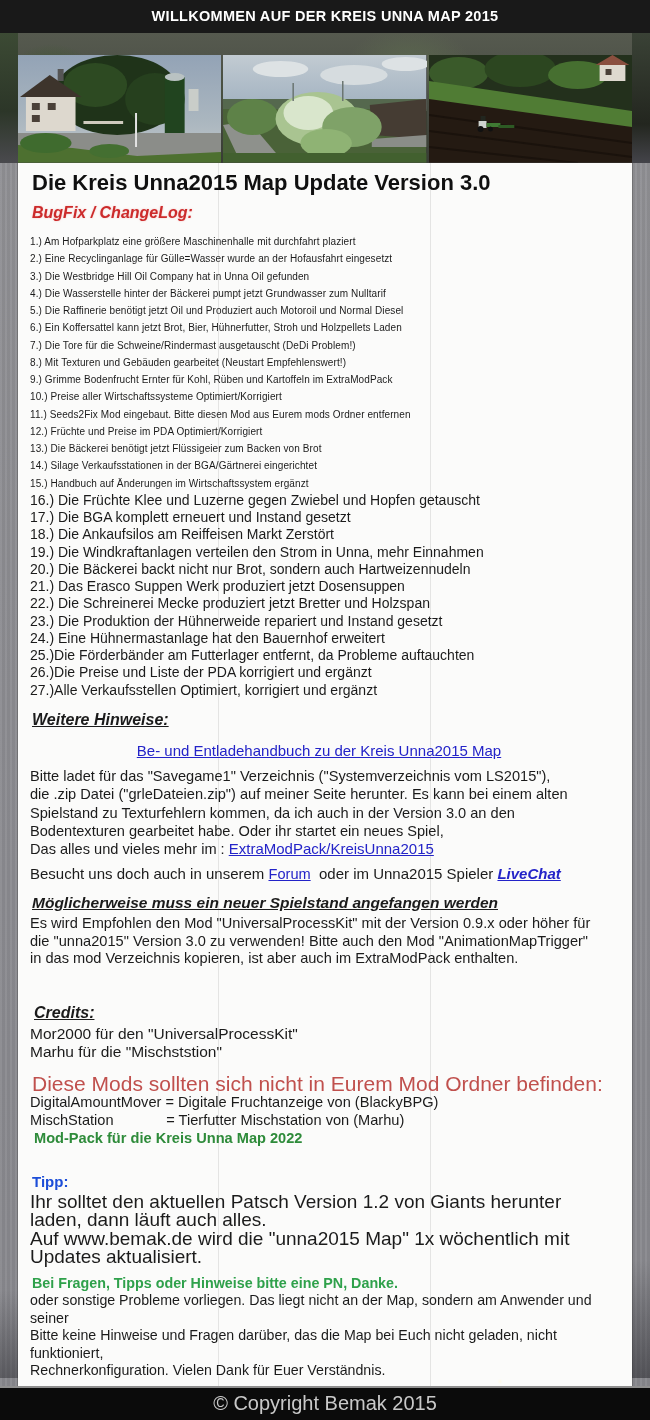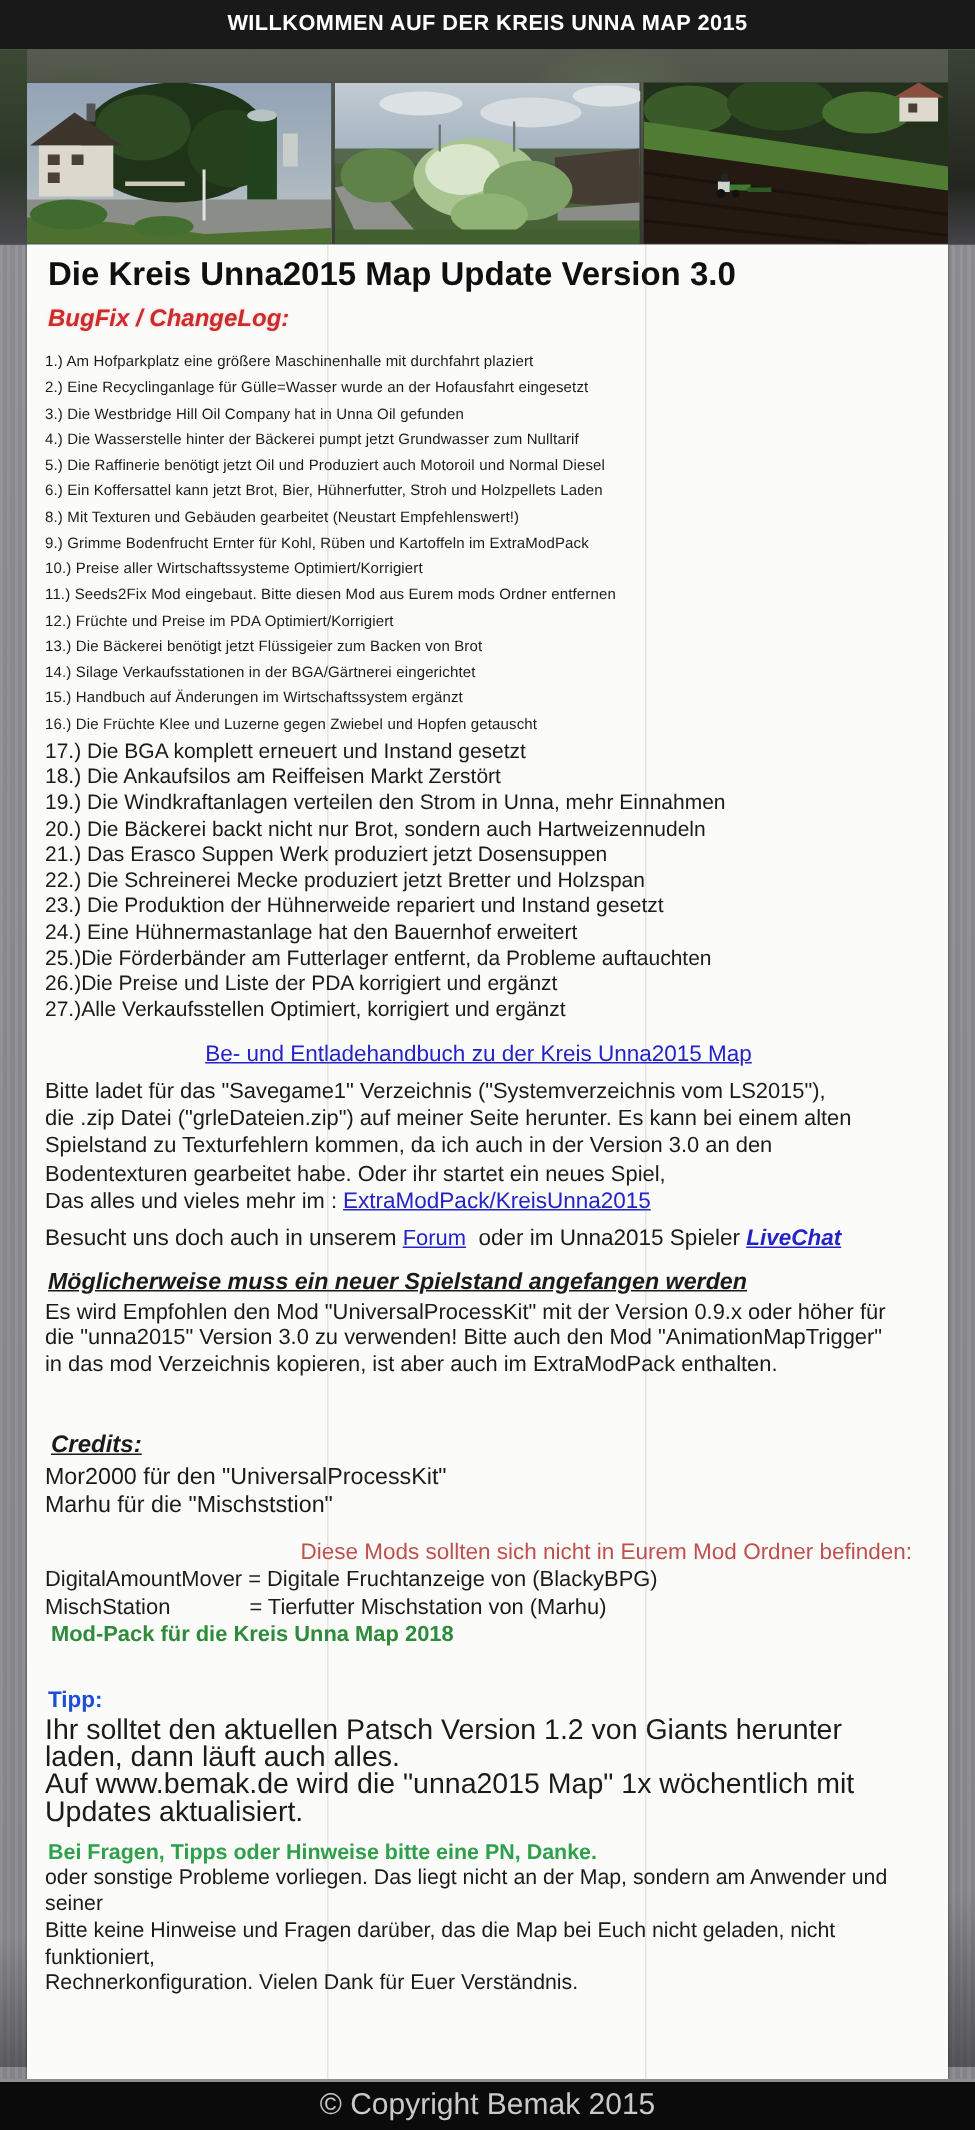--- a/index.html
+++ b/index.html
@@ -58,21 +58,21 @@
   .para div{line-height:18.4px;}
   .savegame-block{margin-top:7px;}
   .more-line{line-height:18.4px;font-size:14.6px;}
   .besucht{margin-top:6px;font-size:15px;line-height:18.4px;}
   .mog-h{margin:10px 0 0 2px;font-size:15.5px;}
   .newsave{margin-top:2px;}
   .newsave div{line-height:17.5px;}
   .credits-h{margin:34px 0 0 4px;line-height:21px;}
   .credits{margin-top:2px;font-size:15.5px;}
   .credits div{line-height:18.5px;}
-  .warn-h{margin:13px 0 0 2px;color:#c0504d;font-size:15px;line-height:18px;text-align:right;}
+  .warn-h{margin:13px 0 0 2px;color:#c0504d;font-size:21px;line-height:18px;}
   .warnlist{font-size:14.6px;}
   .warnlist div{line-height:18.3px;white-space:pre;}
   .modpack-h{margin:0 0 0 4px;color:#2e8b3a;font-weight:bold;font-size:14.6px;line-height:18px;}
   .modpack{margin-top:1px;font-size:14.2px;}
   .modpack div{line-height:17px;}
   .tip-h{margin:25px 0 0 2px;color:#1d4ed8;font-weight:bold;font-size:15px;line-height:19px;}
   .tip{margin-top:2px;font-size:19px;}
   .tip div{line-height:18.2px;}
   .pn-h{margin:8px 0 0 2px;color:#2fa14b;font-weight:bold;font-size:14.3px;line-height:18px;}
   .pn{font-size:14.2px;}
@@ -190,20 +190,21 @@
   <div class="title">Die Kreis Unna2015 Map Update Version 3.0</div>
   <div class="bugfix">BugFix / ChangeLog:</div>
 
   <div class="changelog">
       <div>1.) Am Hofparkplatz eine größere Maschinenhalle mit durchfahrt plaziert</div>
       <div>2.) Eine Recyclinganlage für Gülle=Wasser wurde an der Hofausfahrt eingesetzt</div>
       <div>3.) Die Westbridge Hill Oil Company hat in Unna Oil gefunden</div>
       <div>4.) Die Wasserstelle hinter der Bäckerei pumpt jetzt Grundwasser zum Nulltarif</div>
       <div>5.) Die Raffinerie benötigt jetzt Oil und Produziert auch Motoroil und Normal Diesel</div>
       <div>6.) Ein Koffersattel kann jetzt Brot, Bier, Hühnerfutter, Stroh und Holzpellets Laden</div>
+      <div>7.) Die Tore für die Schweine/Rindermast ausgetauscht (DeDi Problem!)</div>
       <div>8.) Mit Texturen und Gebäuden gearbeitet (Neustart Empfehlenswert!)</div>
       <div>9.) Grimme Bodenfrucht Ernter für Kohl, Rüben und Kartoffeln im ExtraModPack</div>
       <div>10.) Preise aller Wirtschaftssysteme Optimiert/Korrigiert</div>
       <div>11.) Seeds2Fix Mod eingebaut. Bitte diesen Mod aus Eurem mods Ordner entfernen</div>
       <div>12.) Früchte und Preise im PDA Optimiert/Korrigiert</div>
       <div>13.) Die Bäckerei benötigt jetzt Flüssigeier zum Backen von Brot</div>
       <div>14.) Silage Verkaufsstationen in der BGA/Gärtnerei eingerichtet</div>
       <div>15.) Handbuch auf Änderungen im Wirtschaftssystem ergänzt</div>
       <div>16.) Die Früchte Klee und Luzerne gegen Zwiebel und Hopfen getauscht</div>
       <div>17.) Die BGA komplett erneuert und Instand gesetzt</div>
@@ -212,20 +213,21 @@
       <div>20.) Die Bäckerei backt nicht nur Brot, sondern auch Hartweizennudeln</div>
       <div>21.) Das Erasco Suppen Werk produziert jetzt Dosensuppen</div>
       <div>22.) Die Schreinerei Mecke produziert jetzt Bretter und Holzspan</div>
       <div>23.) Die Produktion der Hühnerweide repariert und Instand gesetzt</div>
       <div>24.) Eine Hühnermastanlage hat den Bauernhof erweitert</div>
       <div>25.)Die Förderbänder am Futterlager entfernt, da Probleme auftauchten</div>
       <div>26.)Die Preise und Liste der PDA korrigiert und ergänzt</div>
       <div>27.)Alle Verkaufsstellen Optimiert, korrigiert und ergänzt</div>
     </div>
 
+  <div class="hints-h">Weitere Hinweise:</div>
 
   <div class="handbook">
     <a class="blue-link">Be- und Entladehandbuch zu der Kreis Unna2015 Map</a>
   </div>
 
   <div class="para savegame-block">
     <div>
         <div>Bitte ladet für das "Savegame1" Verzeichnis ("Systemverzeichnis vom LS2015"),</div>
         <div>die .zip Datei ("grleDateien.zip") auf meiner Seite herunter. Es kann bei einem alten</div>
         <div>Spielstand zu Texturfehlern kommen, da ich auch in der Version 3.0 an den</div>
@@ -252,21 +254,21 @@
       <div>Mor2000 für den "UniversalProcessKit"</div>
       <div>Marhu für die "Mischststion"</div>
     </div>
 
   <div class="warn-h">Diese Mods sollten sich nicht in Eurem Mod Ordner befinden:</div>
   <div class="warnlist">
       <div>DigitalAmountMover = Digitale Fruchtanzeige von (BlackyBPG)</div>
       <div>MischStation             = Tierfutter Mischstation von (Marhu)</div>
     </div>
 
-  <div class="modpack-h">Mod-Pack für die Kreis Unna Map 2018</div>
+  <div class="modpack-h">Mod-Pack für die Kreis Unna Map 2022</div>
 
   <div class="tip-h">Tipp:</div>
   <div class="tip">
       <div>Ihr solltet den aktuellen Patsch Version 1.2 von Giants herunter laden, dann läuft auch alles.</div>
       <div>Auf www.bemak.de wird die "unna2015 Map" 1x wöchentlich mit Updates aktualisiert.</div>
     </div>
 
   <div class="pn-h">Bei Fragen, Tipps oder Hinweise bitte eine PN, Danke.</div>
   <div class="pn">
       <div>oder sonstige Probleme vorliegen. Das liegt nicht an der Map, sondern am Anwender und seiner</div>

